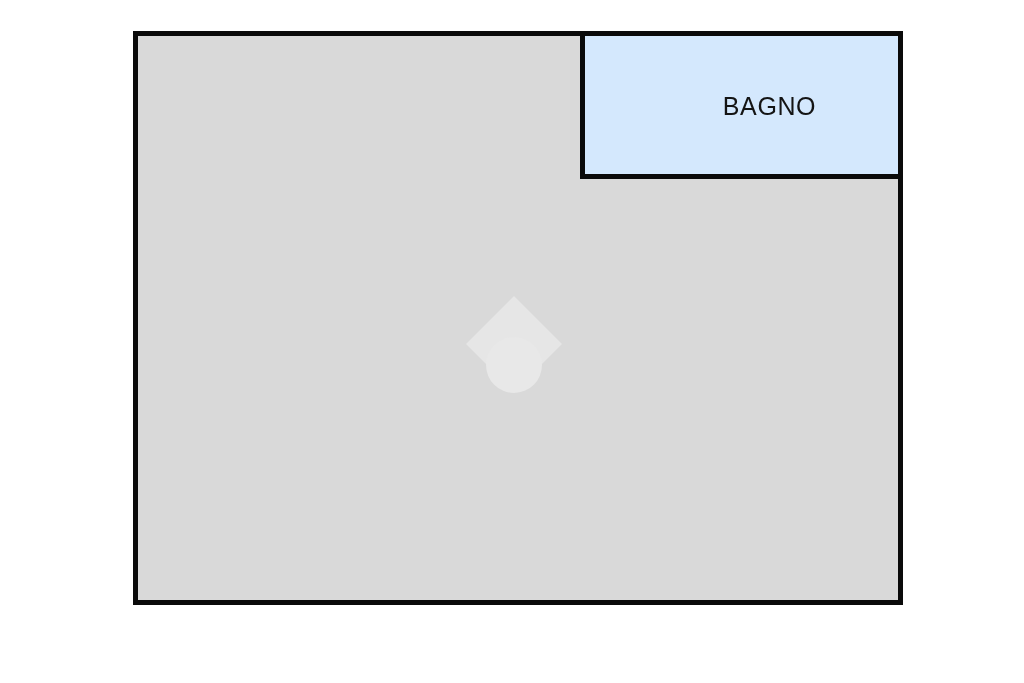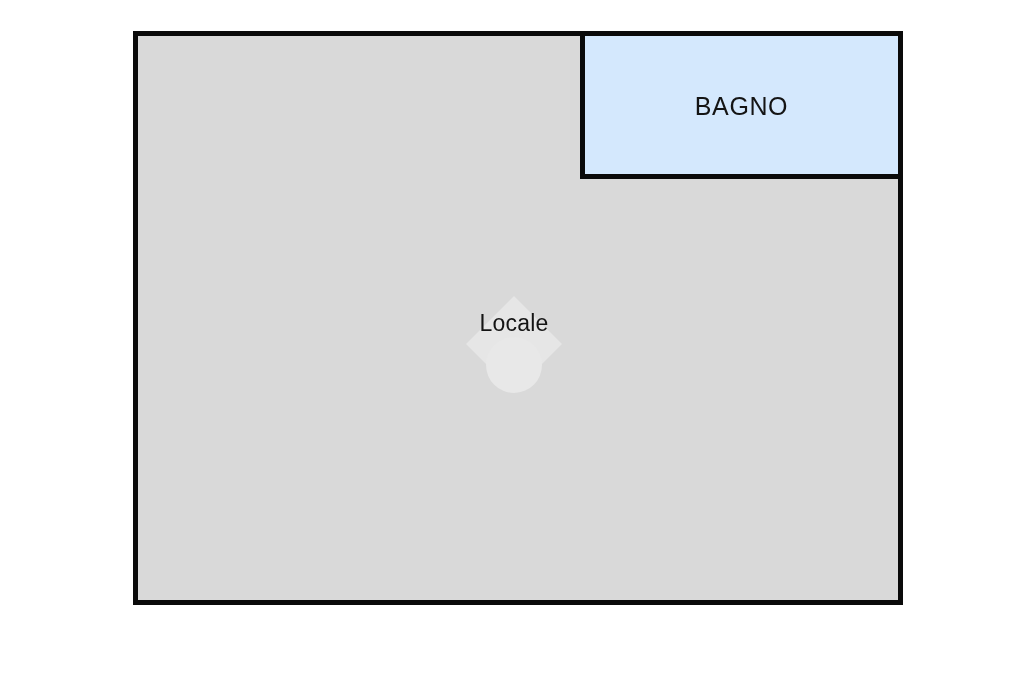--- a/index.html
+++ b/index.html
@@ -58,20 +58,21 @@
     border: 5px solid #0a0a0a;
   }
 
   
   .room-label {
     position: absolute;
     white-space: nowrap;
     color: #141414;
     text-align: center;
     user-select: none;
+    padding-left: 28px;
   }
   .label-bagno {
     left: 580px;
     top: 92px;
     width: 323px;
     font-size: 25px;
     letter-spacing: 0.6px;
   }
   .label-locale {
     left: 414px;
@@ -105,15 +106,14 @@
     <svg width="104" height="104" viewBox="0 0 104 104" aria-hidden="true">
       <polygon points="52,4 100,52 52,100 4,52" fill="#e6e6e6"></polygon>
       <circle cx="52" cy="73" r="28" fill="#e8e8e8"></circle>
     </svg>
   </div>
 
   <div class="room-bagno"></div>
 
   <div class="room-label label-bagno">BAGNO</div>
 
-  <div class="room-label label-locale">Locale</div>
 
 </div>
 
 </body></html>

